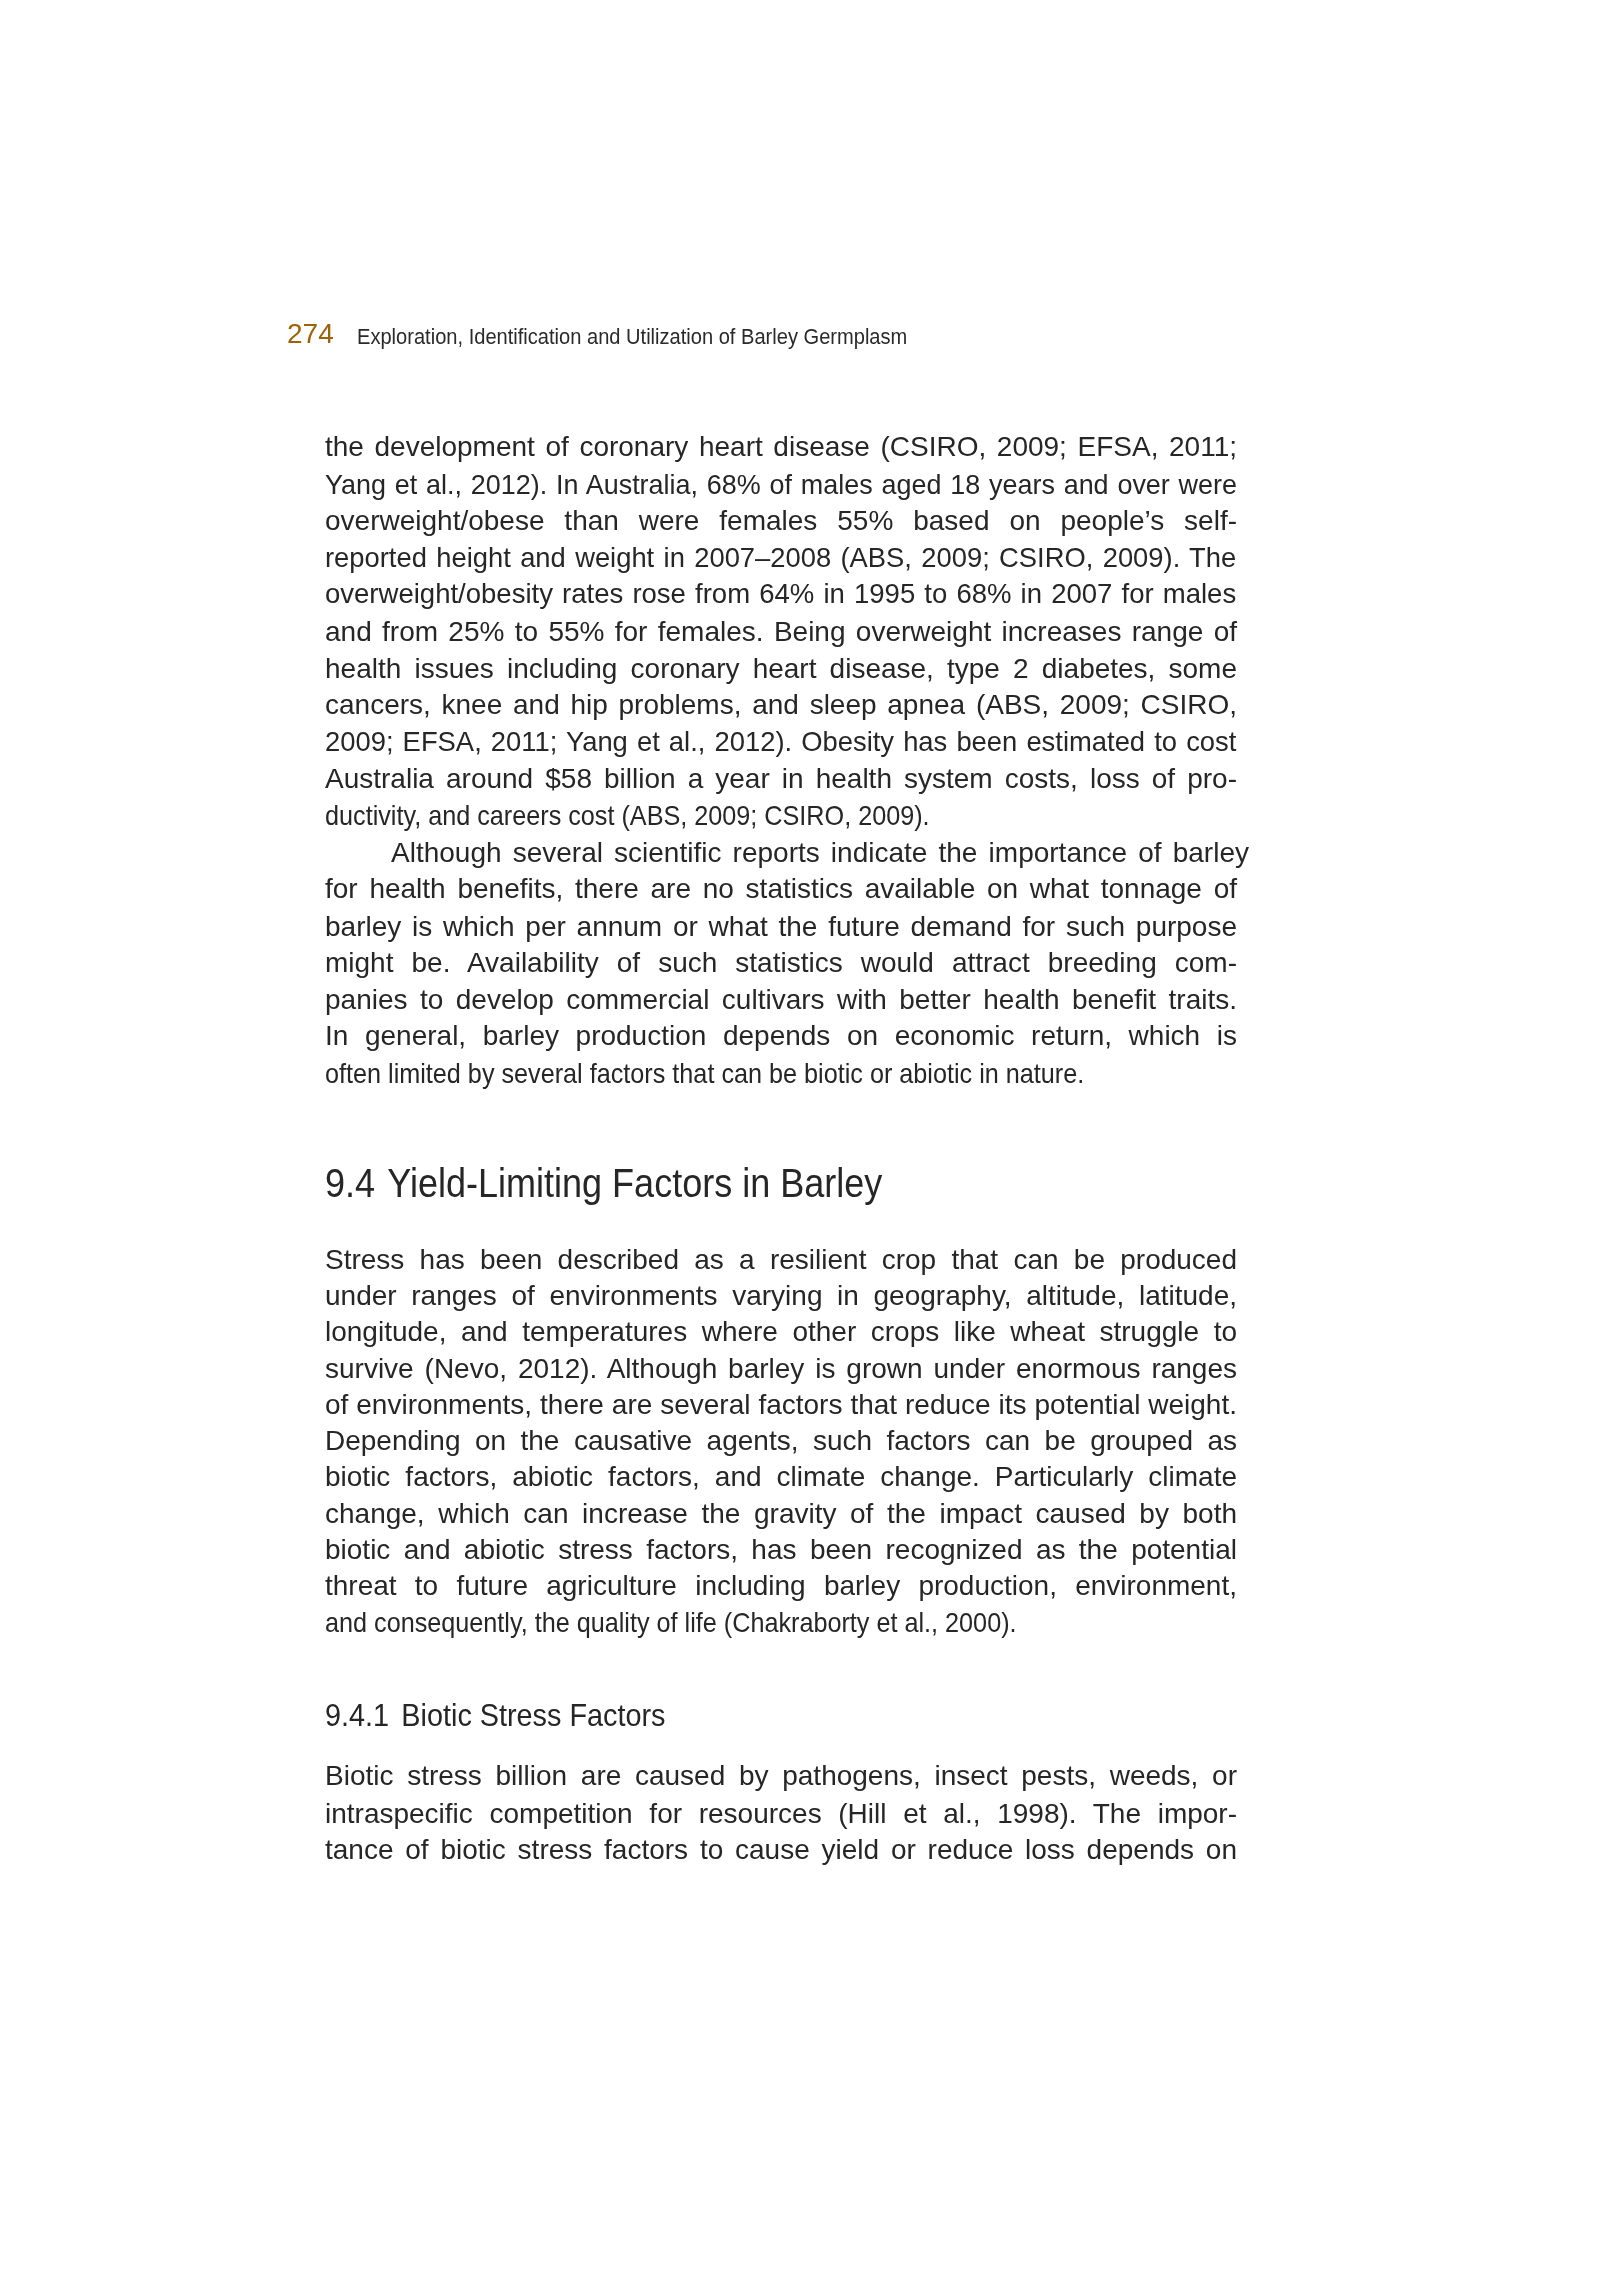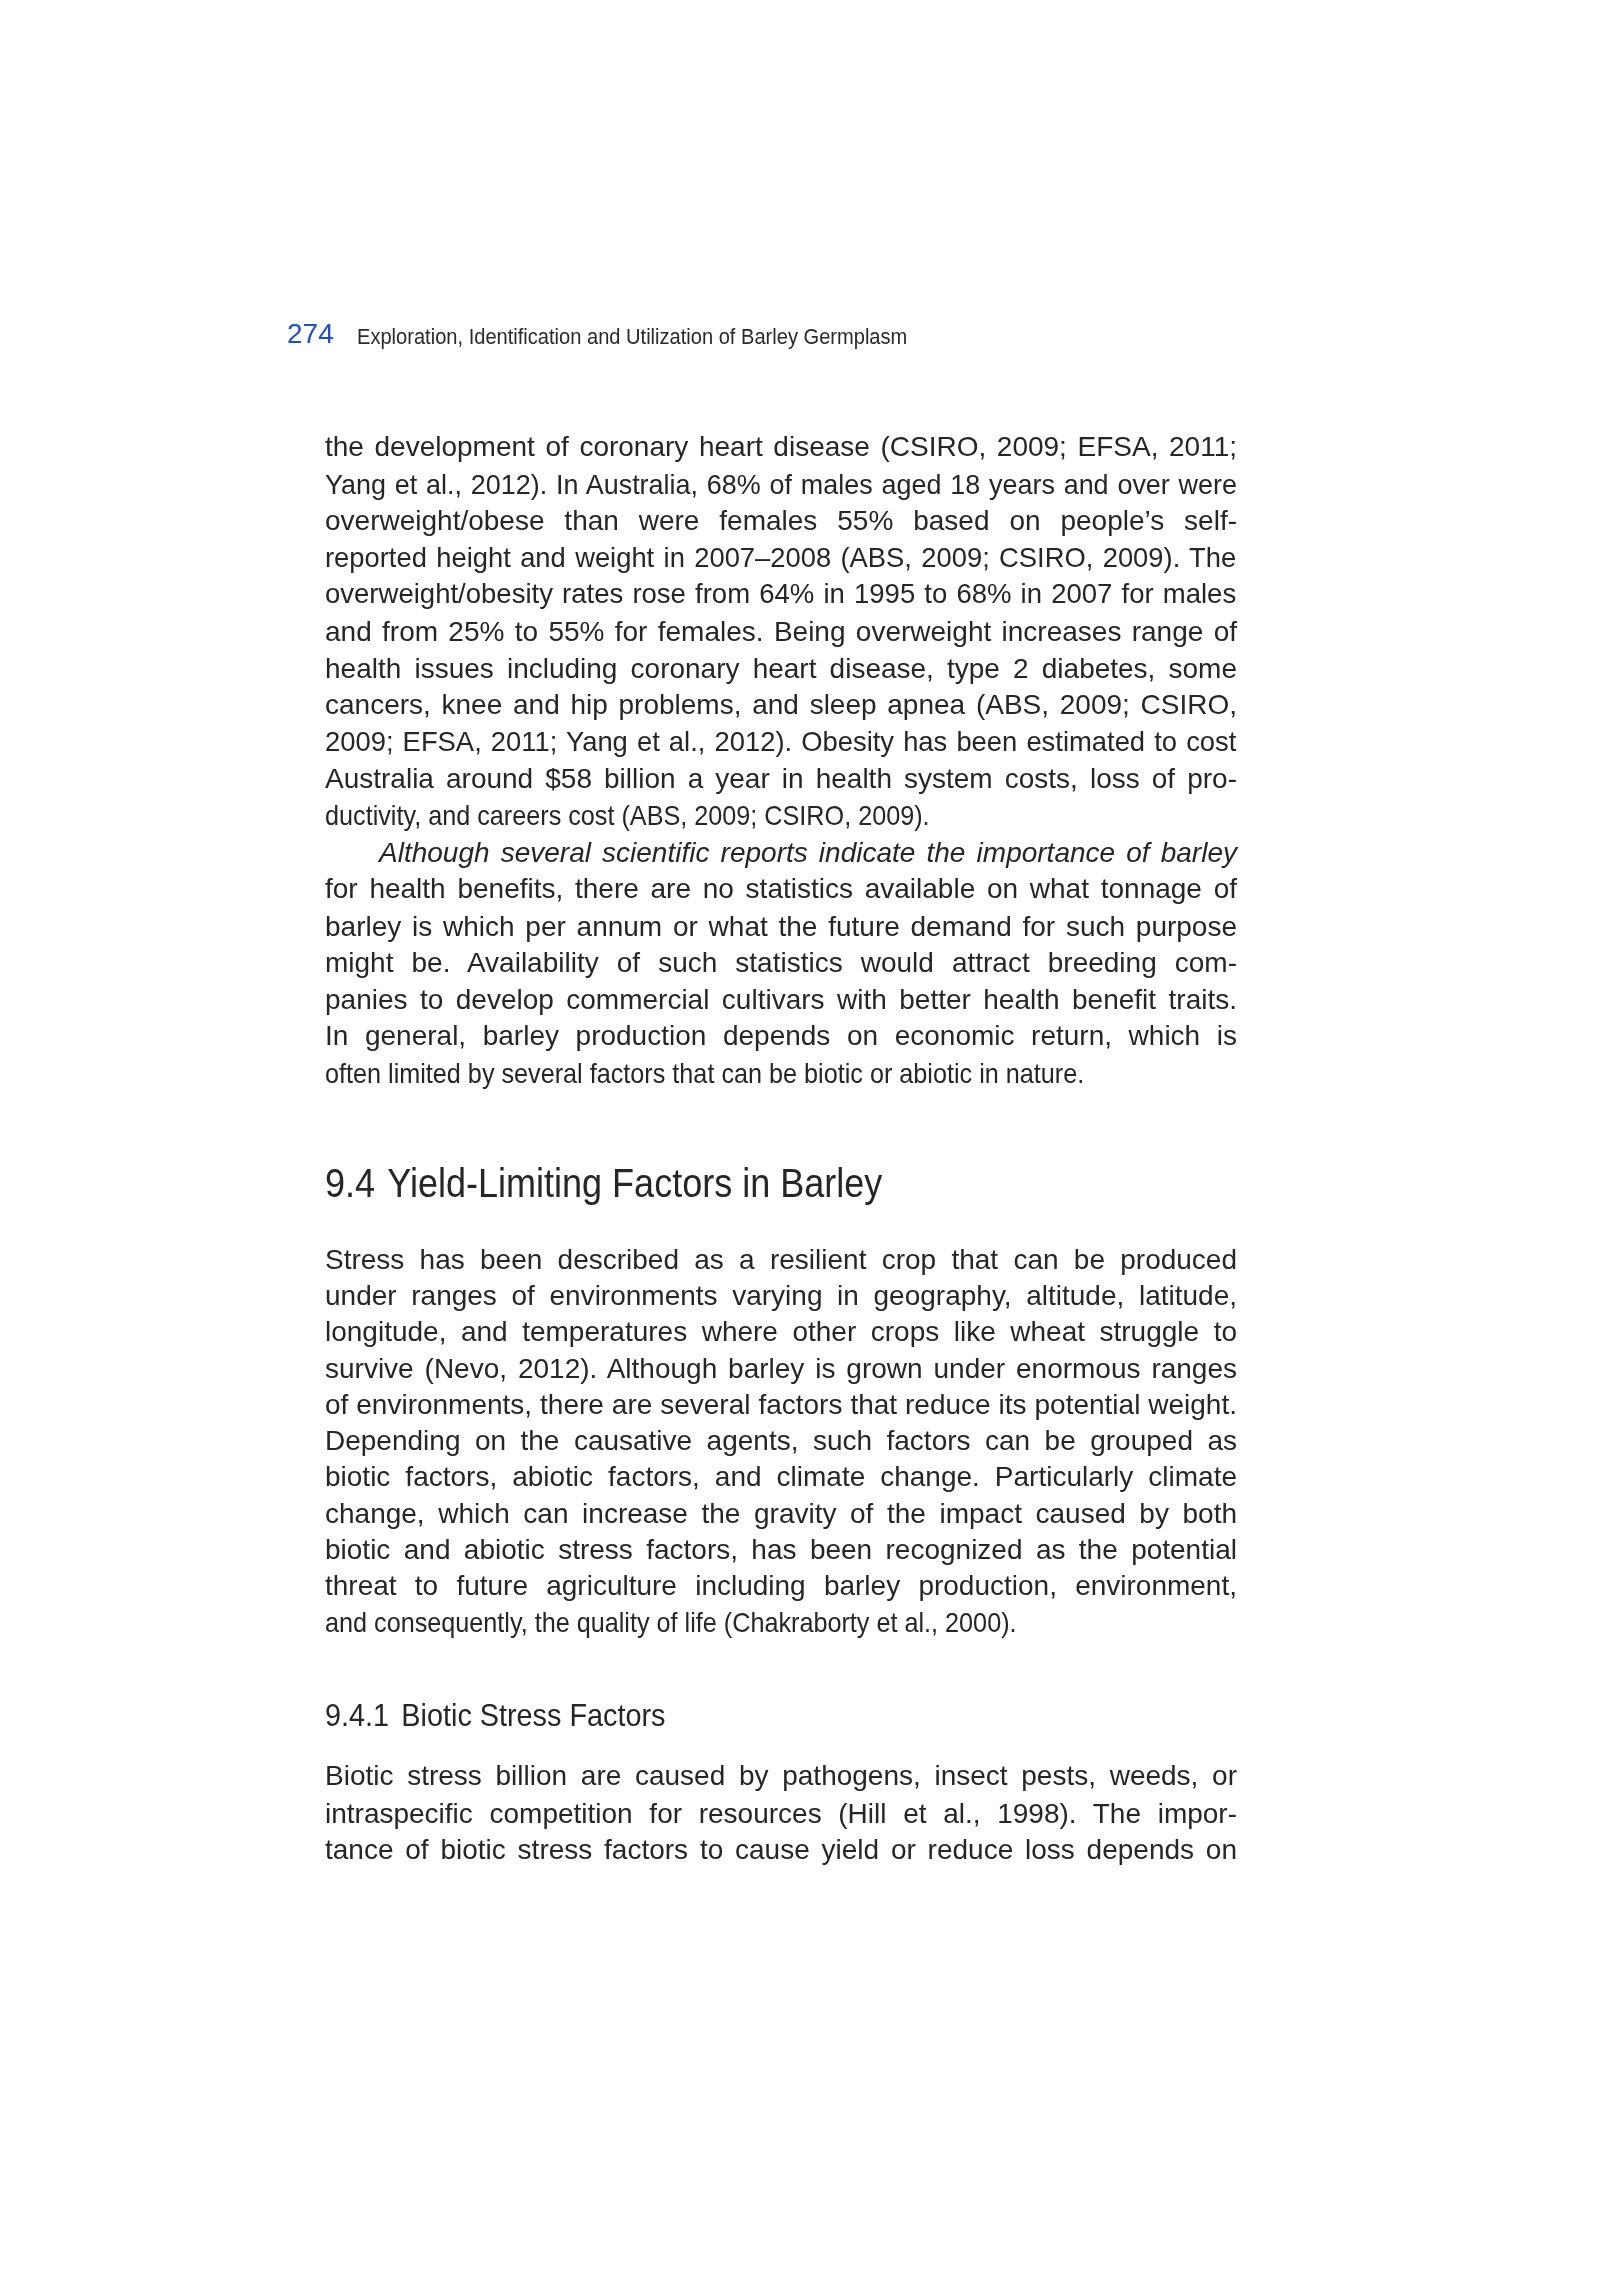--- a/index.html
+++ b/index.html
@@ -1,24 +1,24 @@
 <!DOCTYPE html>
 <html><head>
 <meta charset="utf-8">
 <style>
   html, body { margin: 0; padding: 0; background: #ffffff; }
   body { width: 1620px; height: 2292px; position: relative; overflow: hidden; }
   .page { position: absolute; left: 0; top: 0; width: 1620px; height: 2292px; background: #ffffff; color: #262626; font-family: "Liberation Sans", sans-serif; }
   .running-head { position: absolute; left: 287px; top: 316px; height: 35px; white-space: nowrap; }
-  .page-number { position: absolute; left: 0; top: 0; font-size: 28px; line-height: 35px; color: #1d4ed8; }
+  .page-number { position: absolute; left: 0; top: 0; font-size: 28px; line-height: 35px; color: #a16207; }
   .running-title { position: absolute; left: 70px; top: 2.9px; font-size: 21.6px; line-height: 35px; color: #2a2a2a; transform-origin: left center; transform: scaleX(0.93); }
   .line { position: absolute; left: 325px; width: 912px; height: 35px; font-size: 28px; line-height: 35px; white-space: nowrap; overflow: visible; }
   .justify { text-align: justify; text-align-last: justify; white-space: normal; }
   .last { text-align: left; }
-  .indent { left: 379px; width: 858px; font-style: italic; }
+  .indent { left: 391px; width: 858px; }
   .h2 { position: absolute; left: 325px; top: 1160px; font-size: 40px; line-height: 47px; color: #262626; white-space: nowrap; transform-origin: left center; transform: scaleX(0.9); }
   .h3 { position: absolute; left: 325px; top: 1696px; font-size: 32px; line-height: 39px; color: #262626; white-space: nowrap; transform-origin: left center; transform: scaleX(0.9); }
   .sec-num { margin-right: 13.7px; }
 </style>
 </head>
 <body>
 
 <div class="page">
 
   <div class="running-head">

